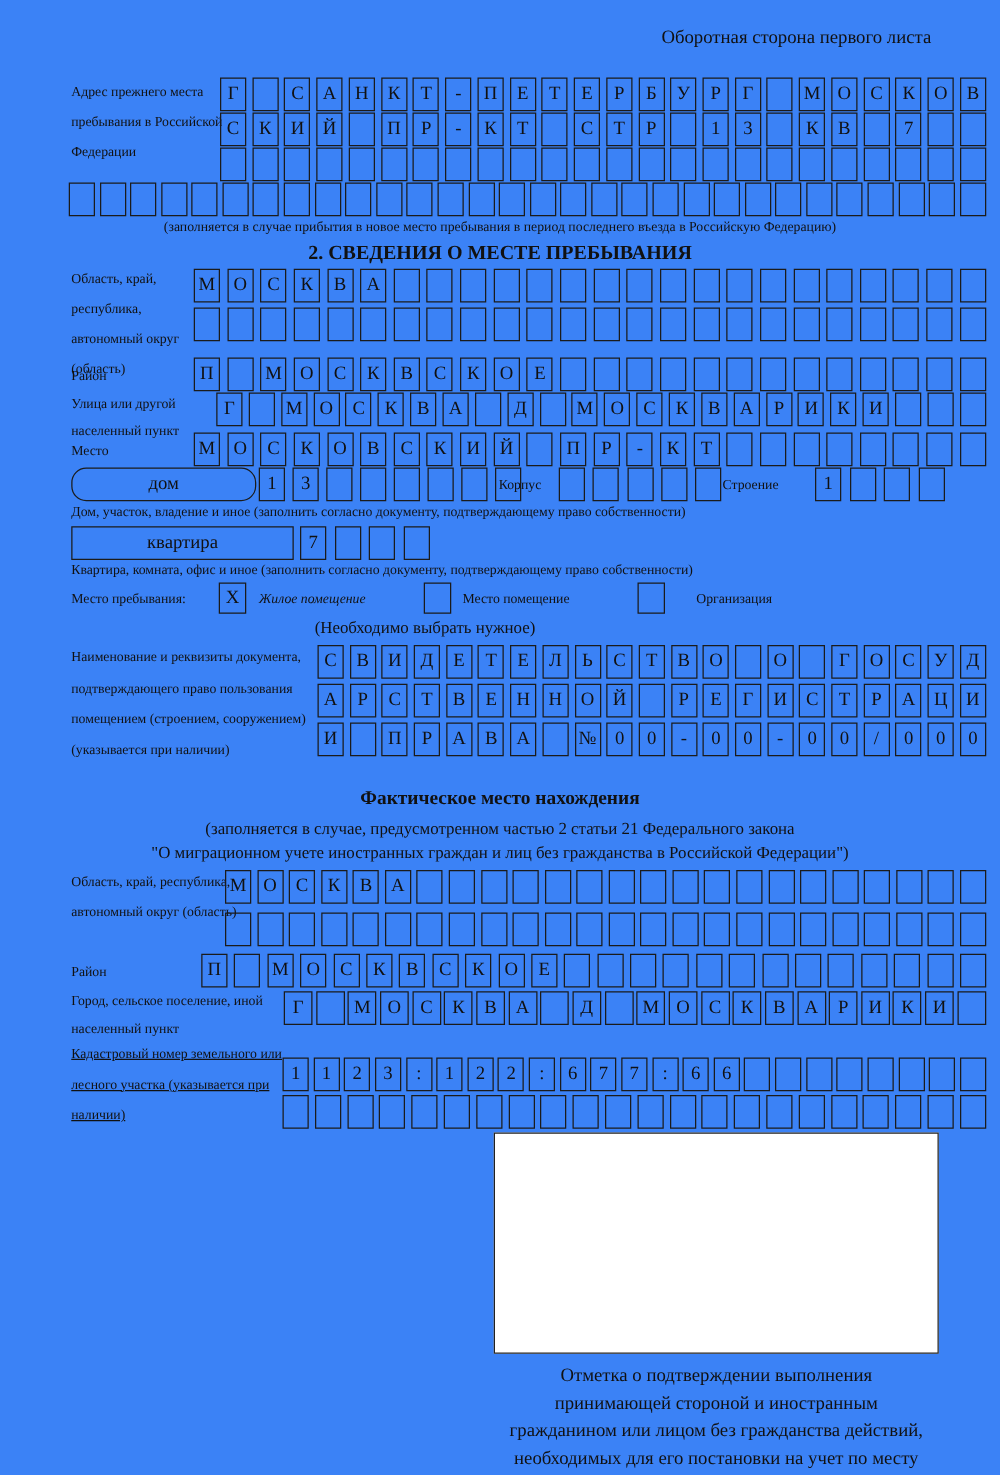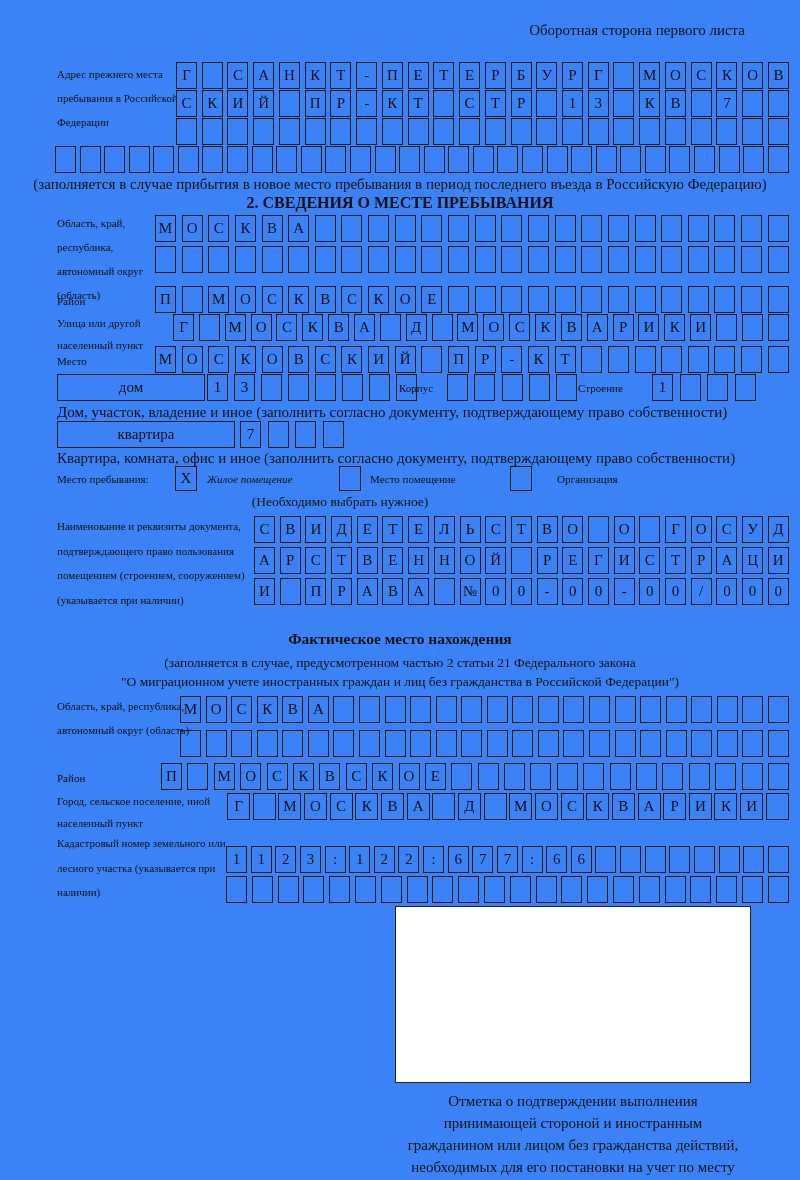--- a/index.html
+++ b/index.html
@@ -2,21 +2,21 @@
 <html><head>
 <meta charset="utf-8">
 <style>
   html,body{margin:0;padding:0;background:#888;}
   .page{
     position:relative;width:800px;height:1180px;margin:0 auto;background:#3b82f6;
     font-family:"Liberation Serif","DejaVu Serif",serif;color:#111;overflow:hidden;
   }
   .abs{position:absolute;}
   .lbl{font-size:11px;line-height:24px;}
-  .cap{font-size:15px;color:#111;}
+  .cap{font-size:11px;color:#111;}
   .title{font-weight:bold;font-size:16px;text-align:center;width:100%;}
   .center{text-align:center;width:100%;}
   .cellrow{display:flex;justify-content:space-between;}
   .cell{
     box-sizing:border-box;width:21px;height:27px;border:1.6px solid #1b1b1b;
     display:flex;align-items:center;justify-content:center;
     font-size:15px;font-family:"Liberation Serif","DejaVu Serif",serif;flex:0 0 auto;
   }
   .cell.wide23{width:23px;}
   .widebox{
@@ -282,21 +282,21 @@
       <div class="cell"></div>
       <div class="cell"></div>
       <div class="cell"></div>
       <div class="cell"></div>
       <div class="cell"></div>
       <div class="cell"></div>
       <div class="cell"></div>
       <div class="cell"></div>
     </div>
 
-  <div class="abs widebox" style="top:374px;left:57px;width:148px;">дом</div>
+  <div class="abs widebox" style="top:374px;left:57px;width:148px;border-radius:12px;">дом</div>
   <div class="abs cellrow" style="top:374px;left:207px;width:210px;">
       <div class="cell">1</div>
       <div class="cell">3</div>
       <div class="cell"></div>
       <div class="cell"></div>
       <div class="cell"></div>
       <div class="cell"></div>
       <div class="cell"></div>
       <div class="cell"></div>
     </div>
@@ -511,21 +511,21 @@
       <div class="cell wide23">К</div>
       <div class="cell wide23">В</div>
       <div class="cell wide23">А</div>
       <div class="cell wide23">Р</div>
       <div class="cell wide23">И</div>
       <div class="cell wide23">К</div>
       <div class="cell wide23">И</div>
       <div class="cell wide23"></div>
     </div>
 
-  <div class="abs lbl" style="top:831px;left:57px;width:172px;line-height:24.5px;">Кадастровый номер земельного или лесного участка (указывается при наличии)</div>
+  <div class="abs lbl" style="top:831px;left:57px;width:172px;line-height:24.5px;text-decoration:underline;">Кадастровый номер земельного или лесного участка (указывается при наличии)</div>
   <div class="abs cellrow" style="top:846px;left:226px;width:563px;">
       <div class="cell">1</div>
       <div class="cell">1</div>
       <div class="cell">2</div>
       <div class="cell">3</div>
       <div class="cell">:</div>
       <div class="cell">1</div>
       <div class="cell">2</div>
       <div class="cell">2</div>
       <div class="cell">:</div>

